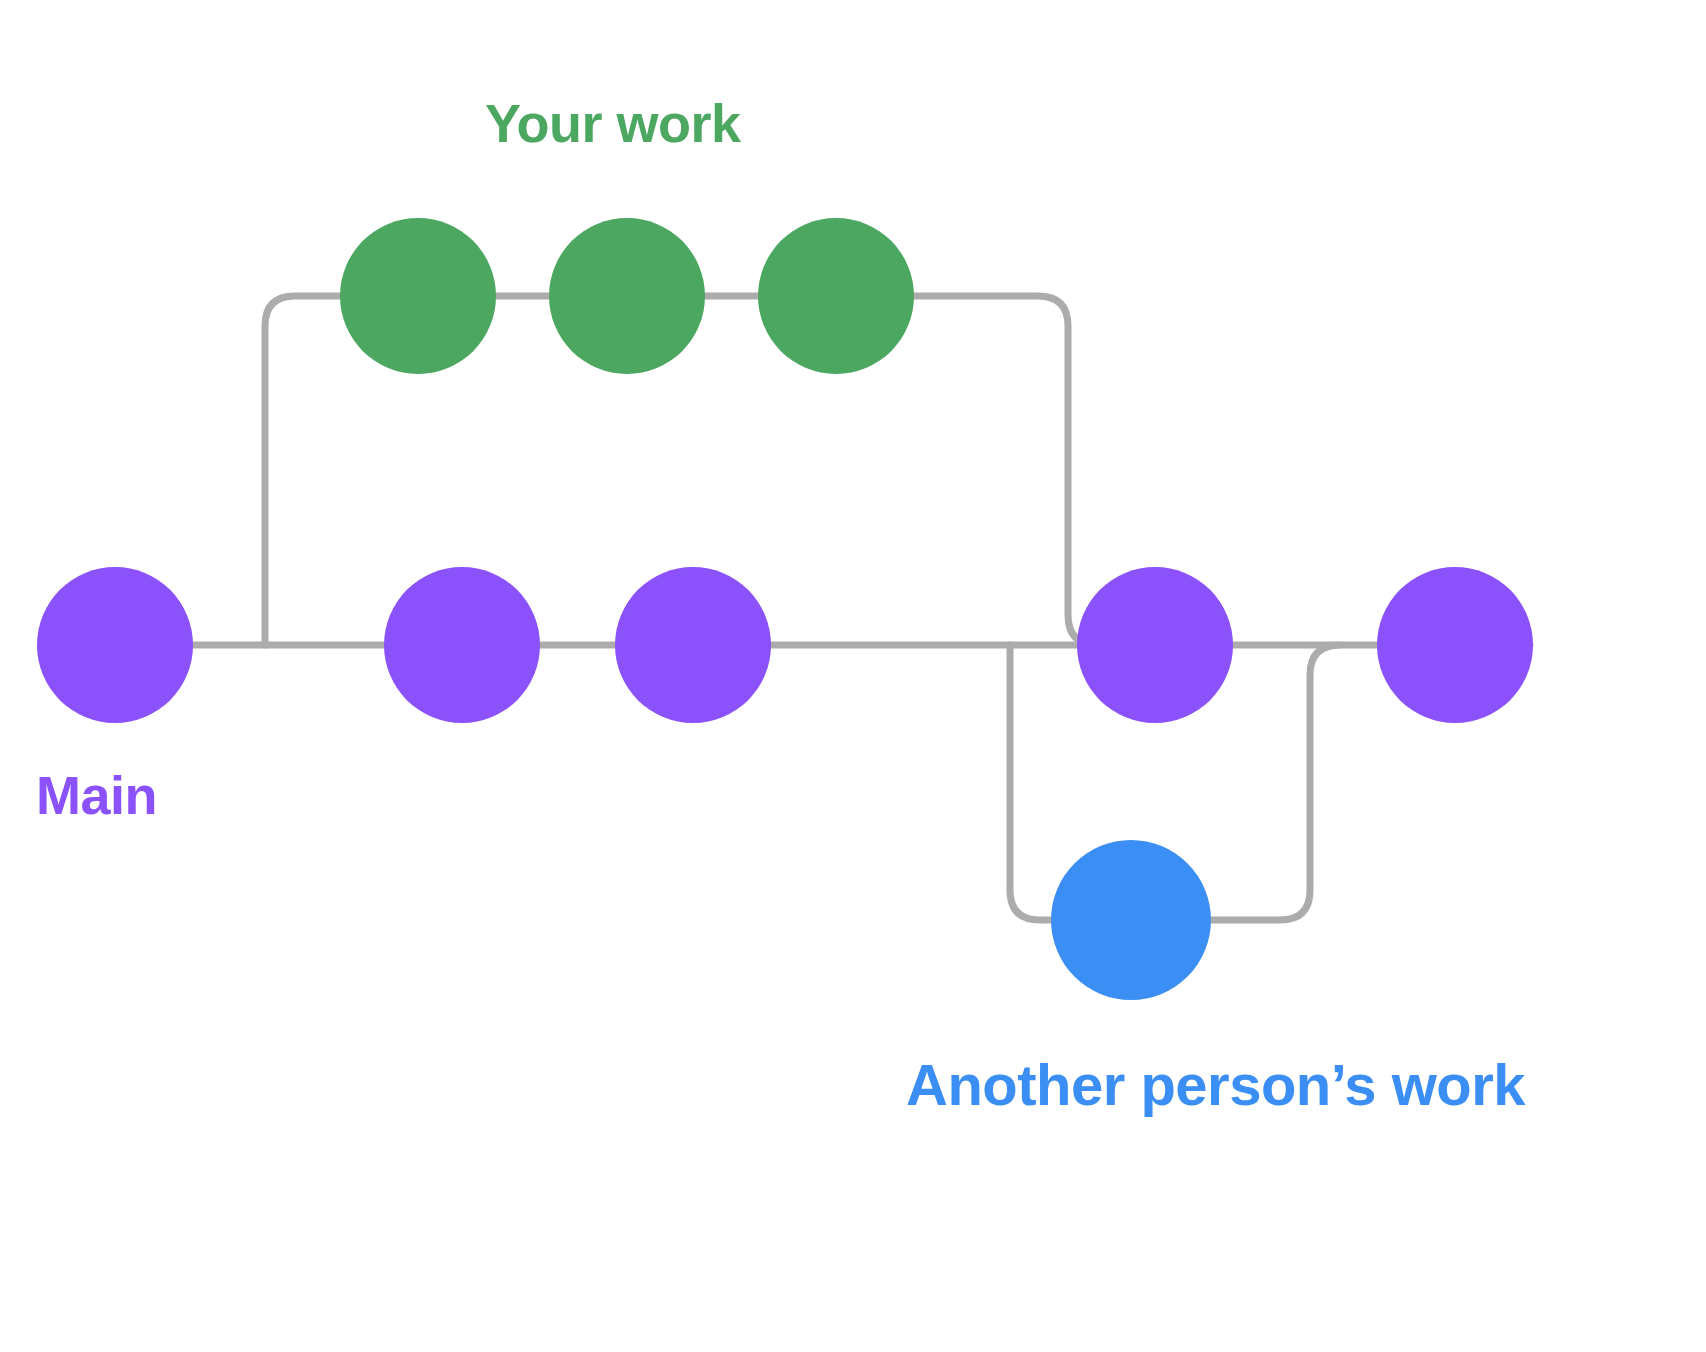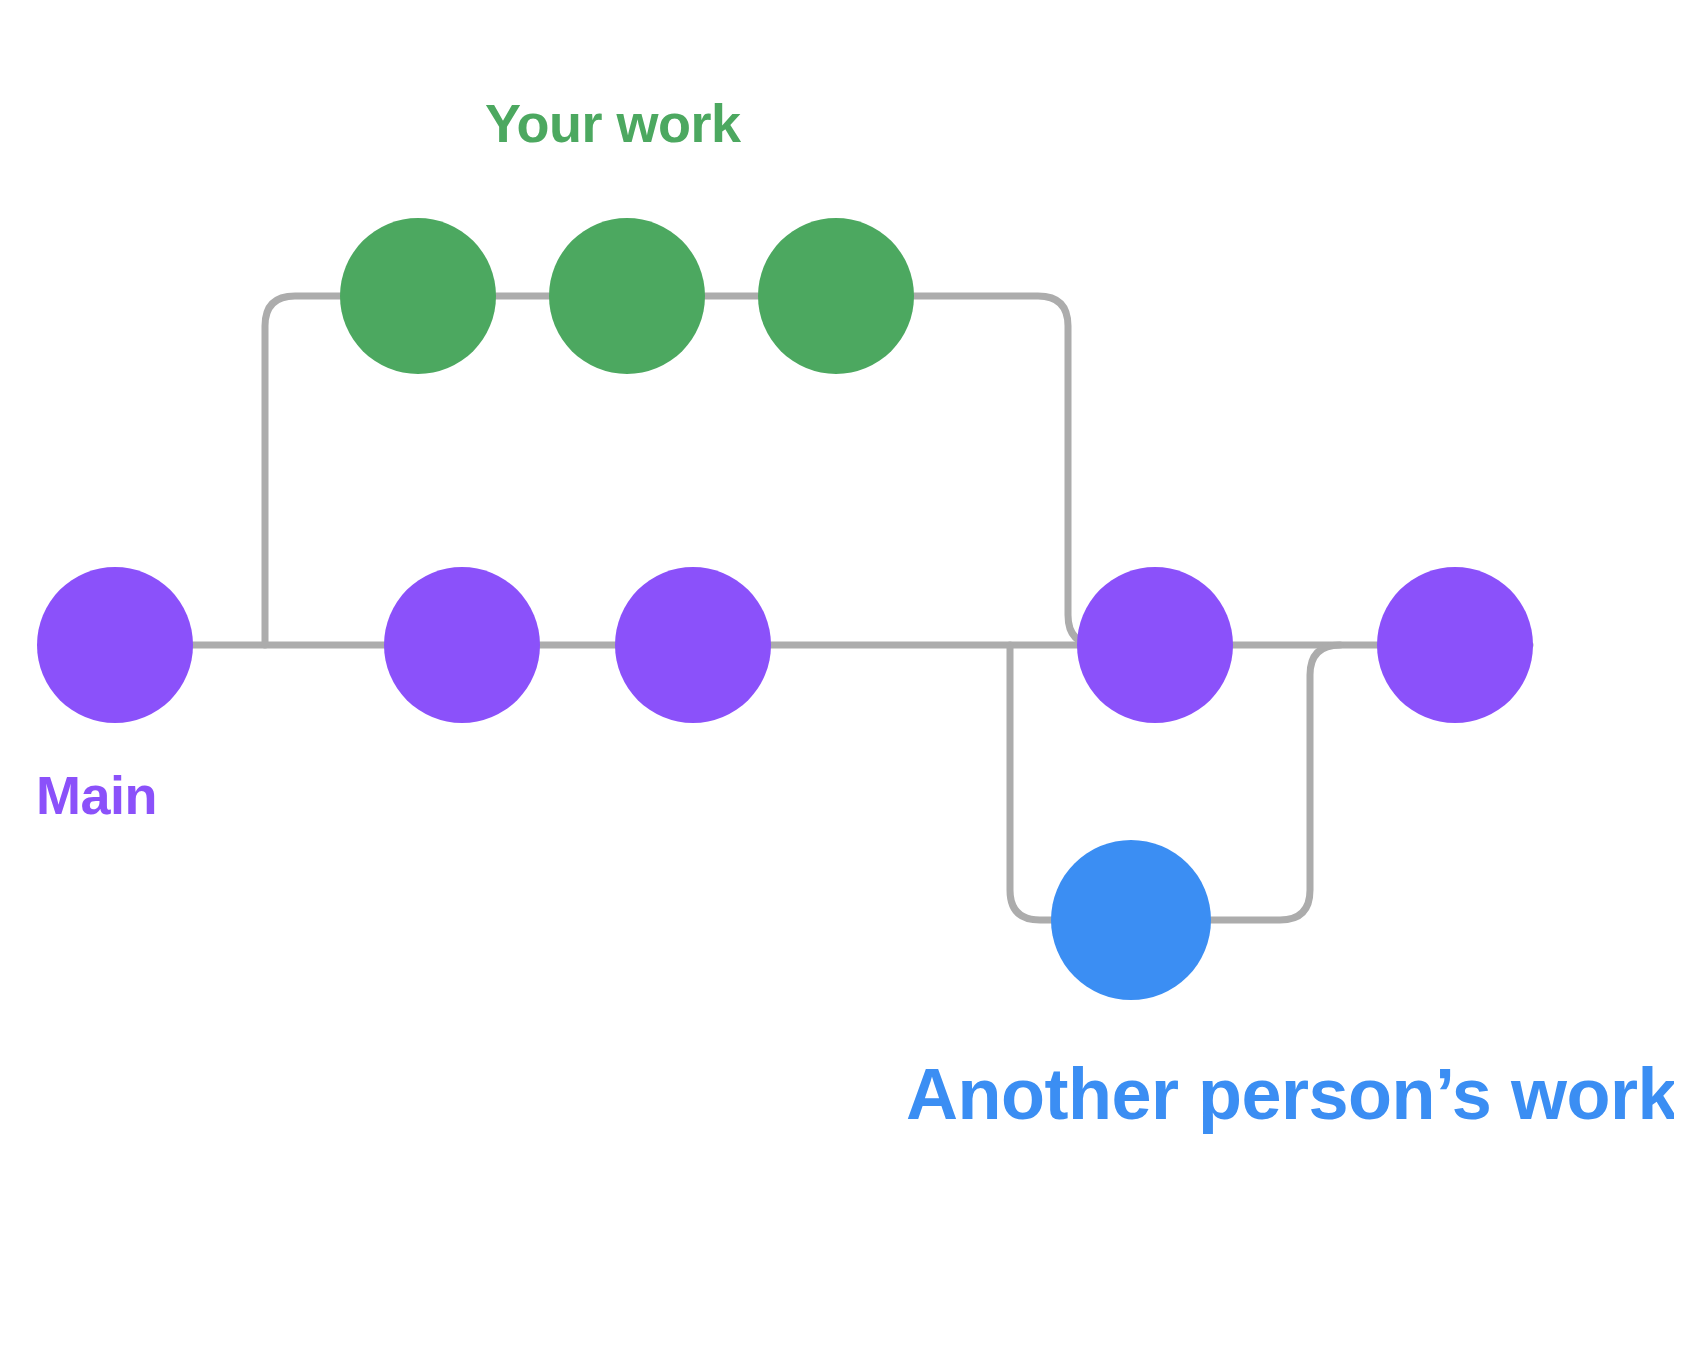--- a/index.html
+++ b/index.html
@@ -40,21 +40,21 @@
     left: 485px;
     top: 92px;
   }
   .label-main {
     font-size: 54px;
     color: #8B51FA;
     left: 36px;
     top: 764px;
   }
   .label-another {
-    font-size: 72px;
+    font-size: 58px;
     color: #3B8EF3;
     left: 906px;
     top: 1046px;
     width: 466px;
     text-align: center;
     line-height: 1.35;
   }
 </style>
 </head>
 <body>

